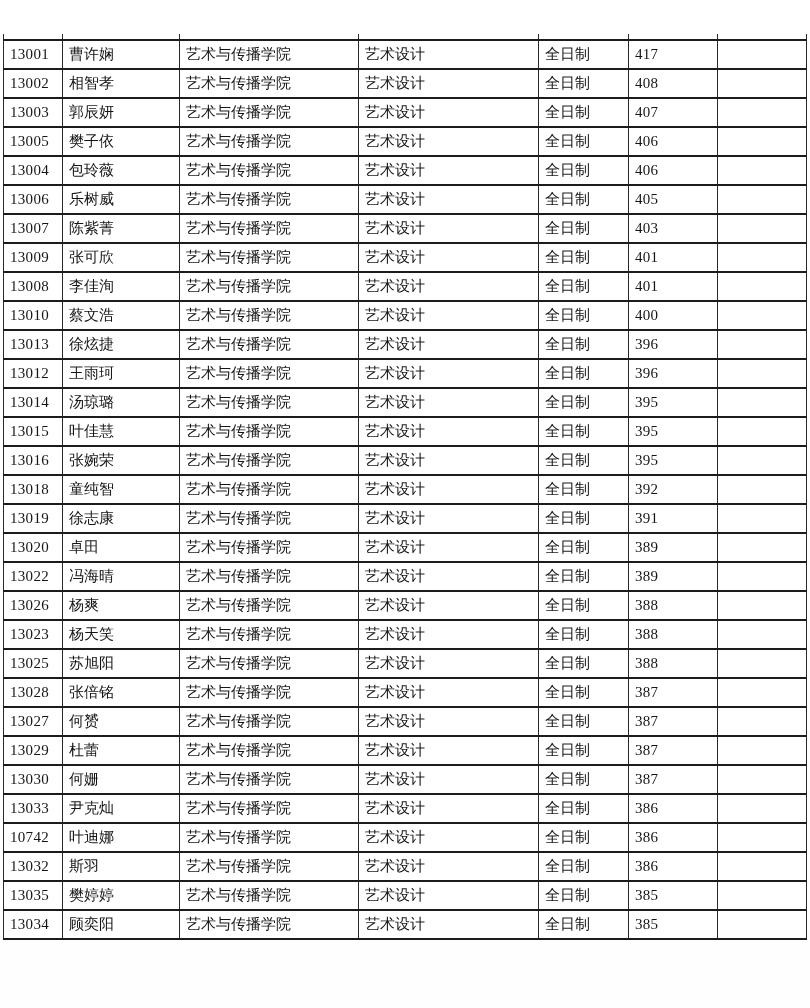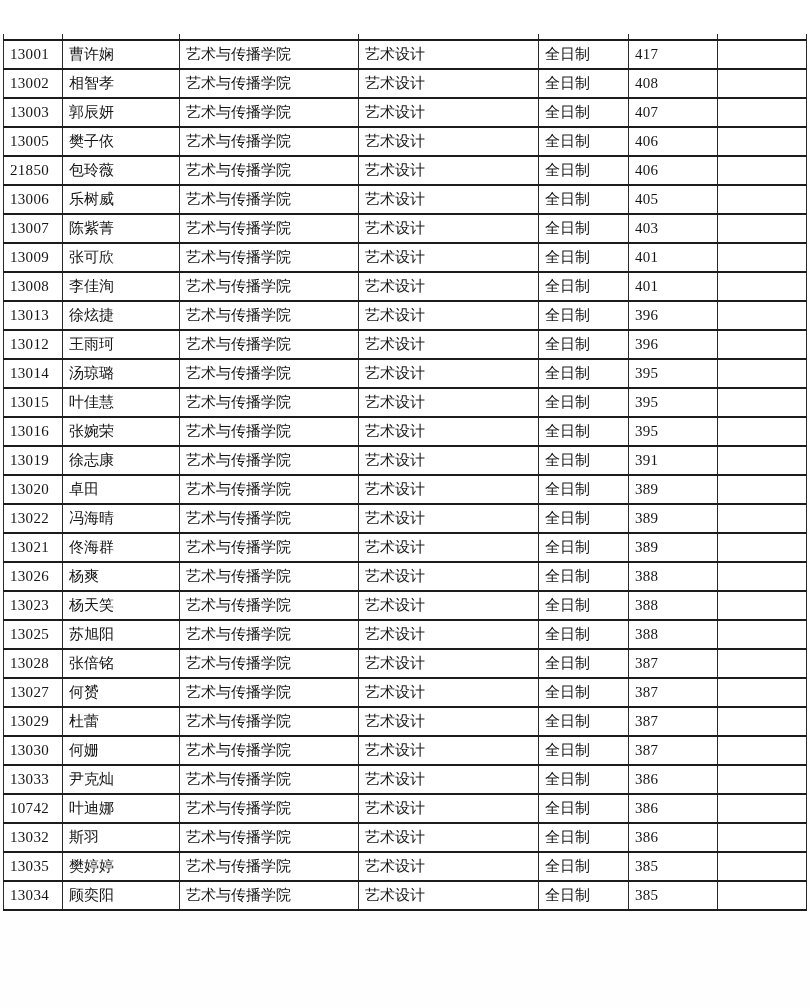--- a/index.html
+++ b/index.html
@@ -103,21 +103,21 @@
         <tr>
           <td class="cell-id">13005</td>
           <td class="cell-name">樊子依</td>
           <td class="cell-college">艺术与传播学院</td>
           <td class="cell-major">艺术设计</td>
           <td class="cell-mode">全日制</td>
           <td class="cell-score">406</td>
           <td class="cell-extra"></td>
         </tr>
         <tr>
-          <td class="cell-id">21850</td>
+          <td class="cell-id">13004</td>
           <td class="cell-name">包玲薇</td>
           <td class="cell-college">艺术与传播学院</td>
           <td class="cell-major">艺术设计</td>
           <td class="cell-mode">全日制</td>
           <td class="cell-score">406</td>
           <td class="cell-extra"></td>
         </tr>
         <tr>
           <td class="cell-id">13006</td>
           <td class="cell-name">乐树威</td>
@@ -148,20 +148,29 @@
         <tr>
           <td class="cell-id">13008</td>
           <td class="cell-name">李佳洵</td>
           <td class="cell-college">艺术与传播学院</td>
           <td class="cell-major">艺术设计</td>
           <td class="cell-mode">全日制</td>
           <td class="cell-score">401</td>
           <td class="cell-extra"></td>
         </tr>
         <tr>
+          <td class="cell-id">13010</td>
+          <td class="cell-name">蔡文浩</td>
+          <td class="cell-college">艺术与传播学院</td>
+          <td class="cell-major">艺术设计</td>
+          <td class="cell-mode">全日制</td>
+          <td class="cell-score">400</td>
+          <td class="cell-extra"></td>
+        </tr>
+        <tr>
           <td class="cell-id">13013</td>
           <td class="cell-name">徐炫捷</td>
           <td class="cell-college">艺术与传播学院</td>
           <td class="cell-major">艺术设计</td>
           <td class="cell-mode">全日制</td>
           <td class="cell-score">396</td>
           <td class="cell-extra"></td>
         </tr>
         <tr>
           <td class="cell-id">13012</td>
@@ -193,49 +202,49 @@
         <tr>
           <td class="cell-id">13016</td>
           <td class="cell-name">张婉荣</td>
           <td class="cell-college">艺术与传播学院</td>
           <td class="cell-major">艺术设计</td>
           <td class="cell-mode">全日制</td>
           <td class="cell-score">395</td>
           <td class="cell-extra"></td>
         </tr>
         <tr>
+          <td class="cell-id">13018</td>
+          <td class="cell-name">童纯智</td>
+          <td class="cell-college">艺术与传播学院</td>
+          <td class="cell-major">艺术设计</td>
+          <td class="cell-mode">全日制</td>
+          <td class="cell-score">392</td>
+          <td class="cell-extra"></td>
+        </tr>
+        <tr>
           <td class="cell-id">13019</td>
           <td class="cell-name">徐志康</td>
           <td class="cell-college">艺术与传播学院</td>
           <td class="cell-major">艺术设计</td>
           <td class="cell-mode">全日制</td>
           <td class="cell-score">391</td>
           <td class="cell-extra"></td>
         </tr>
         <tr>
           <td class="cell-id">13020</td>
           <td class="cell-name">卓田</td>
           <td class="cell-college">艺术与传播学院</td>
           <td class="cell-major">艺术设计</td>
           <td class="cell-mode">全日制</td>
           <td class="cell-score">389</td>
           <td class="cell-extra"></td>
         </tr>
         <tr>
           <td class="cell-id">13022</td>
           <td class="cell-name">冯海晴</td>
-          <td class="cell-college">艺术与传播学院</td>
-          <td class="cell-major">艺术设计</td>
-          <td class="cell-mode">全日制</td>
-          <td class="cell-score">389</td>
-          <td class="cell-extra"></td>
-        </tr>
-        <tr>
-          <td class="cell-id">13021</td>
-          <td class="cell-name">佟海群</td>
           <td class="cell-college">艺术与传播学院</td>
           <td class="cell-major">艺术设计</td>
           <td class="cell-mode">全日制</td>
           <td class="cell-score">389</td>
           <td class="cell-extra"></td>
         </tr>
         <tr>
           <td class="cell-id">13026</td>
           <td class="cell-name">杨爽</td>
           <td class="cell-college">艺术与传播学院</td>

